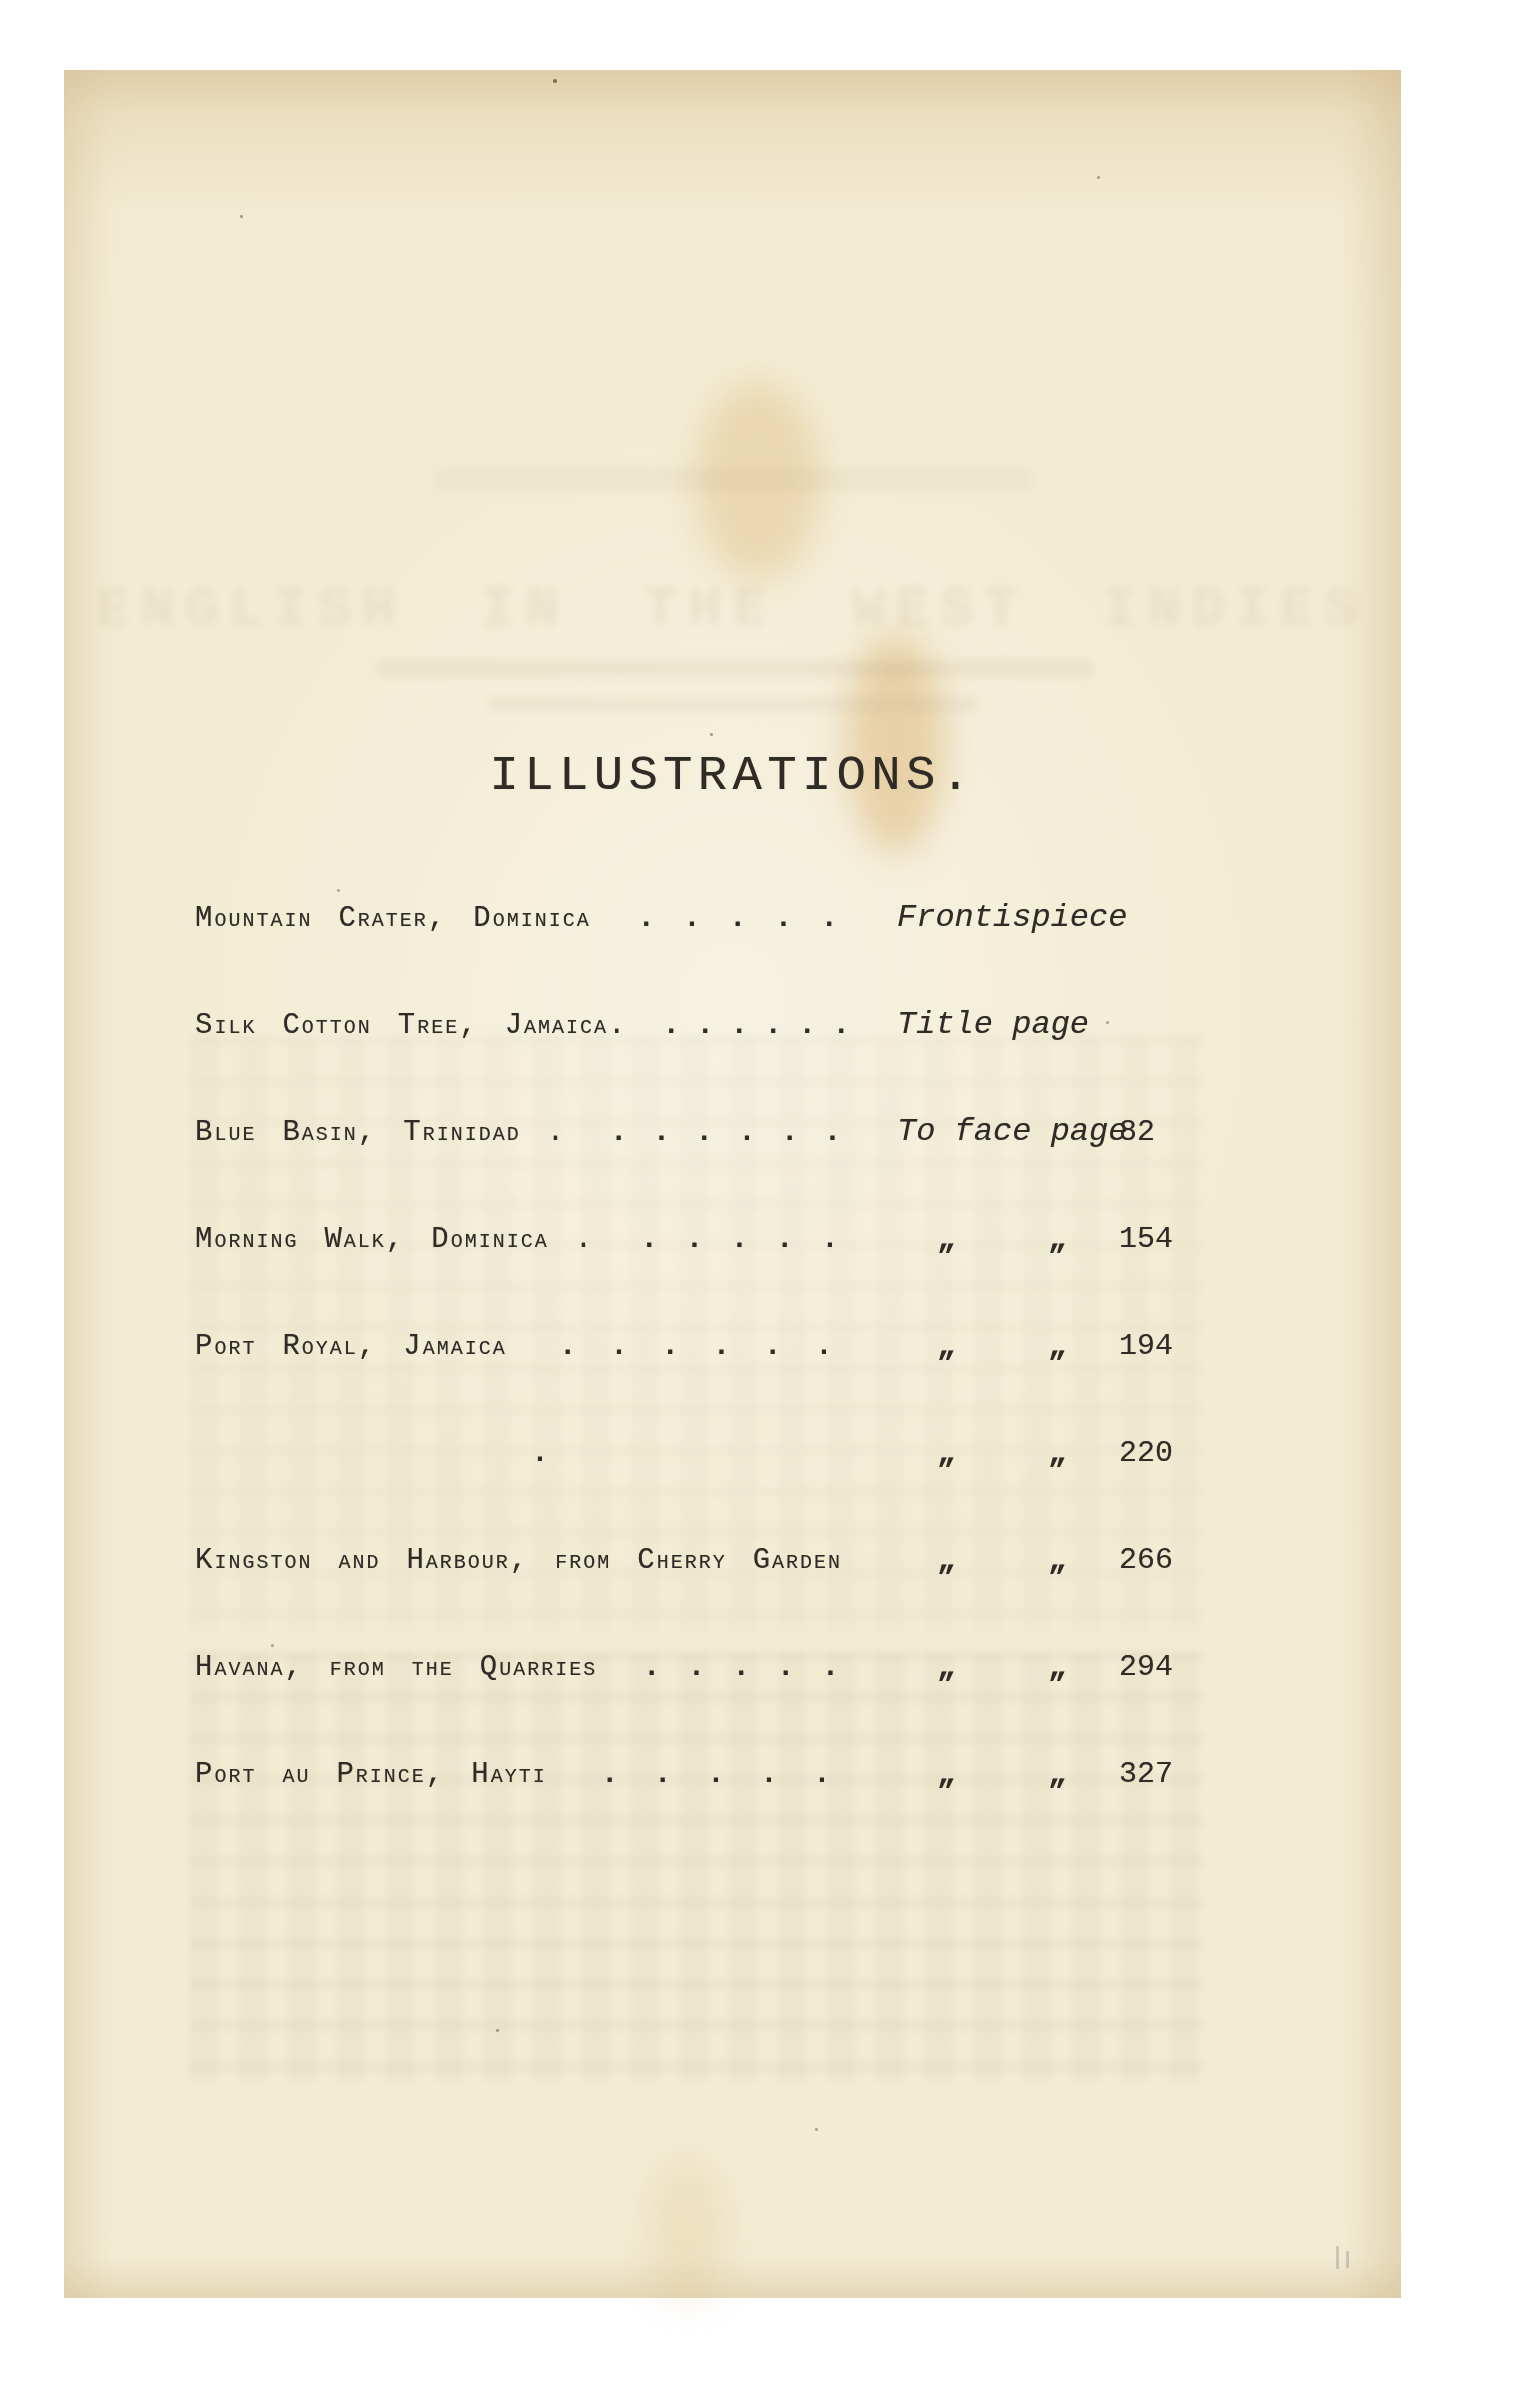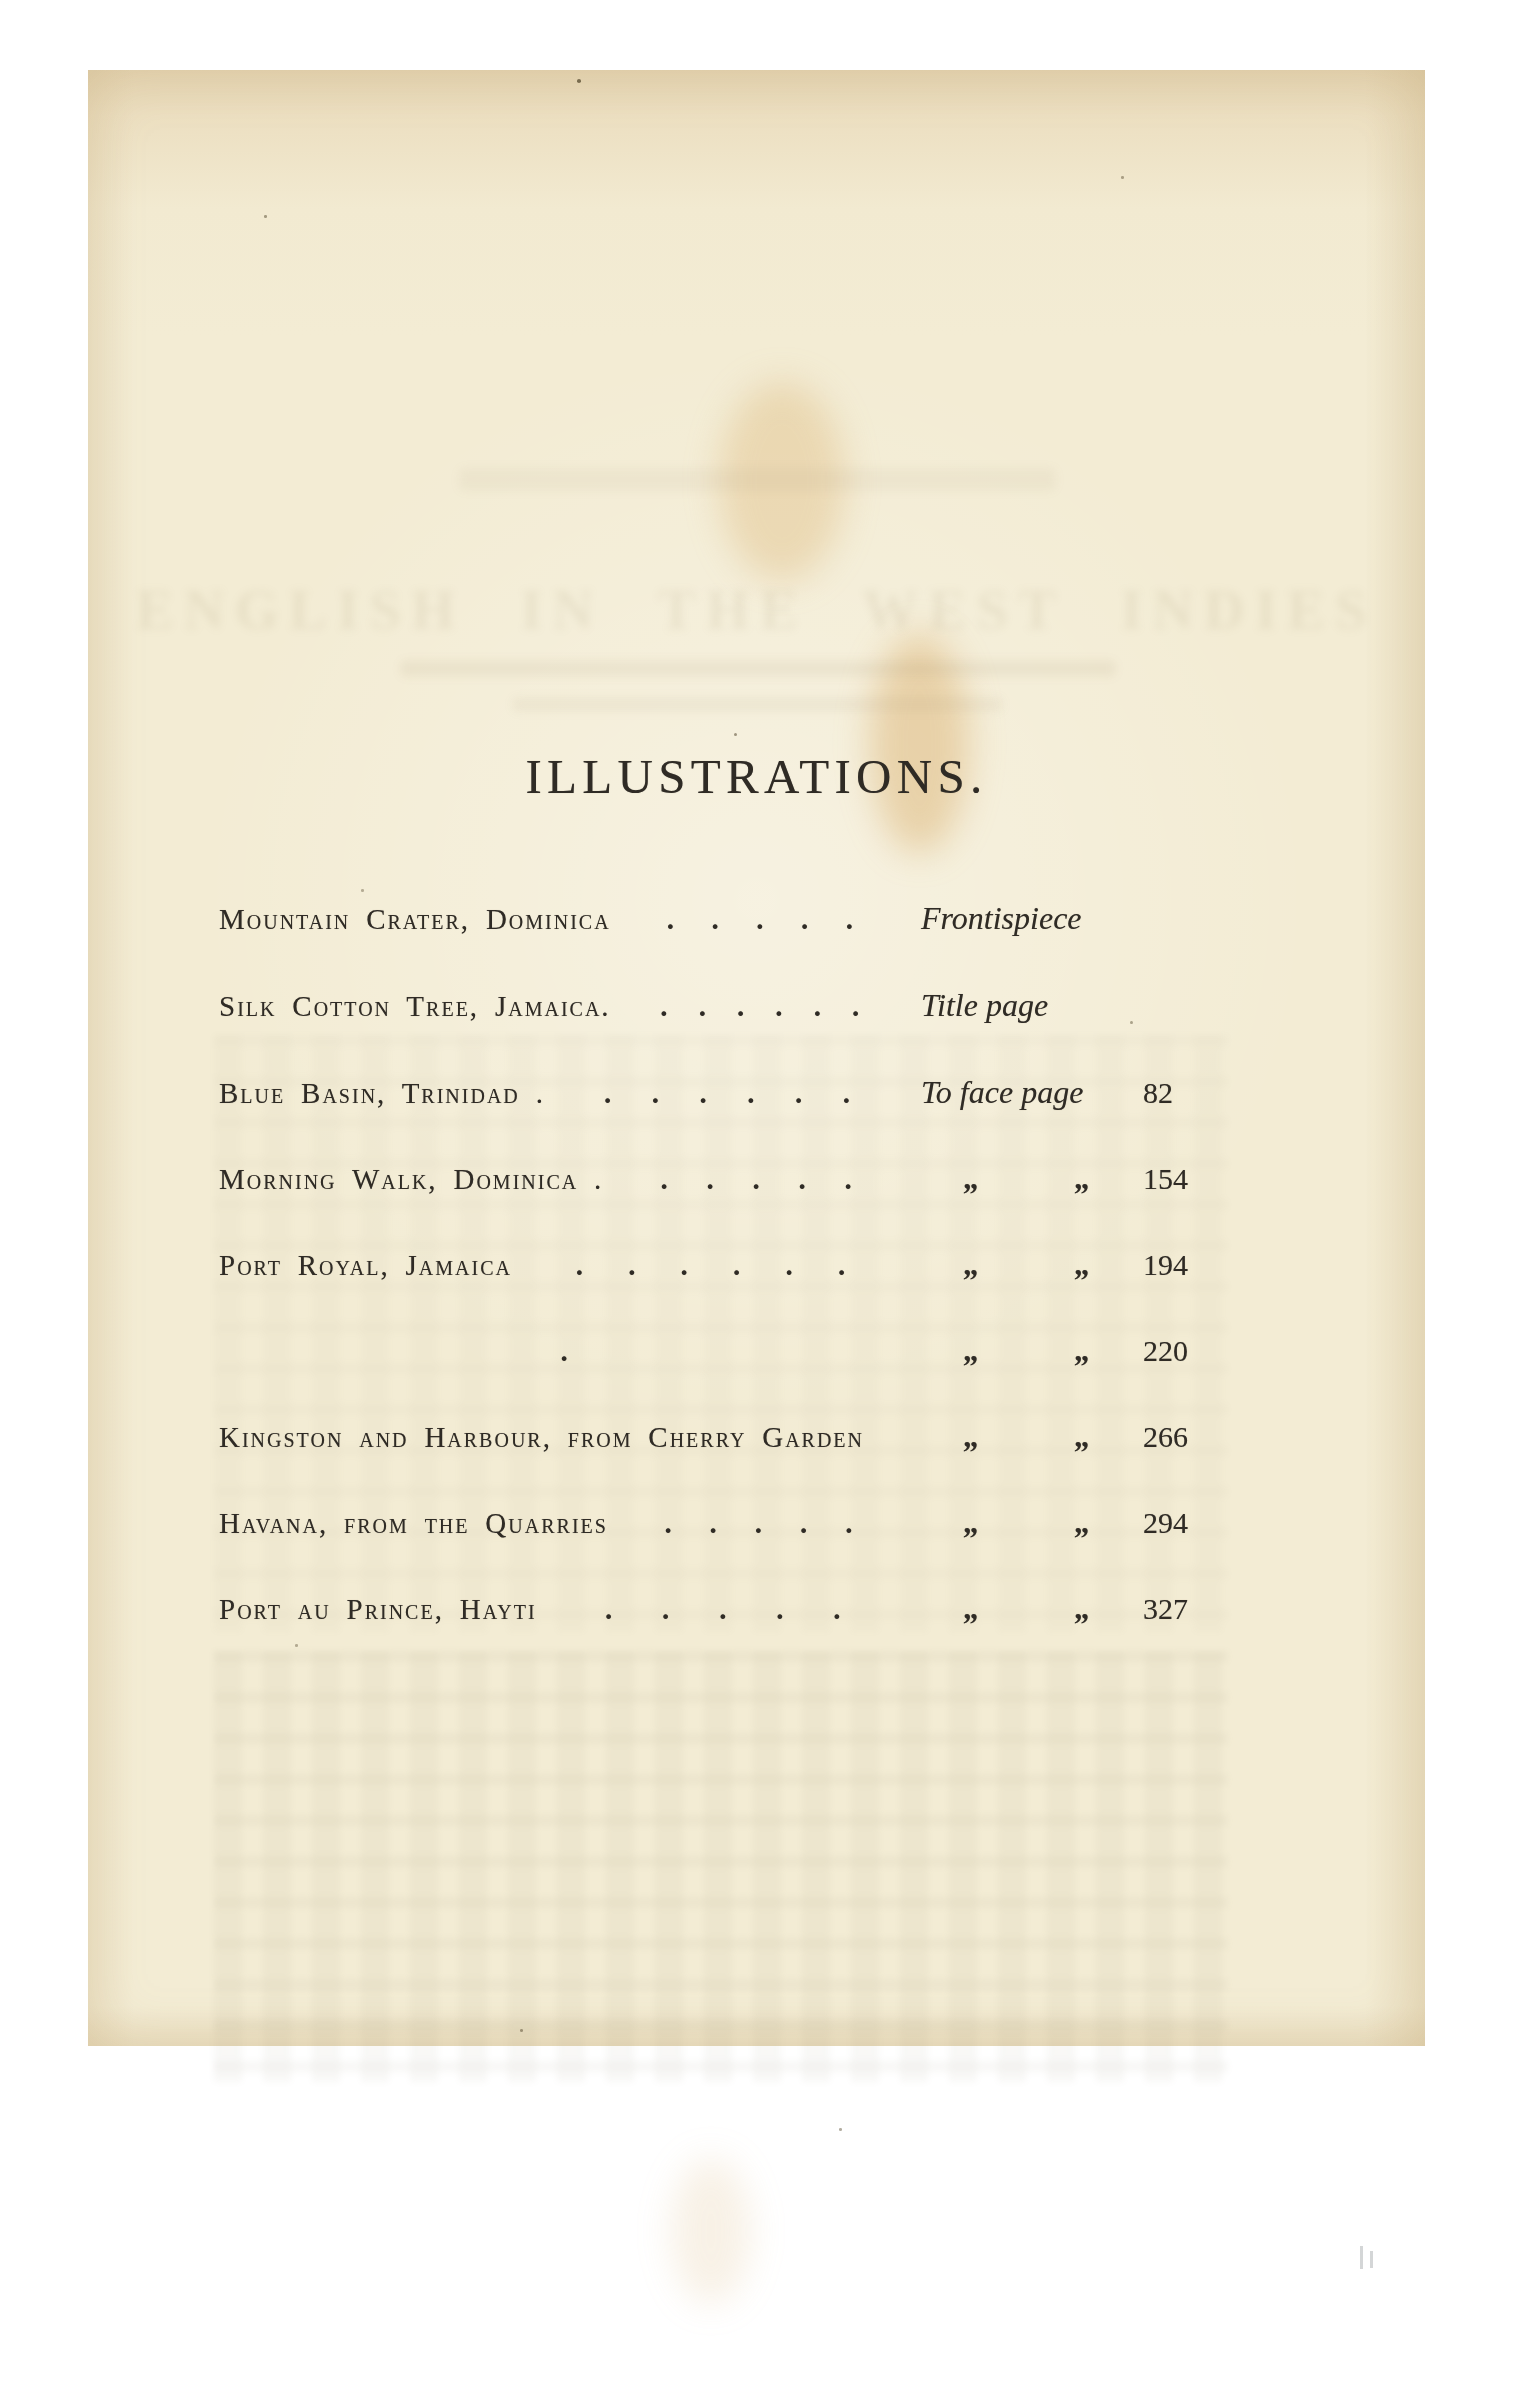--- a/index.html
+++ b/index.html
@@ -3,29 +3,30 @@
 <meta charset="utf-8">
 <style>
   html,body{margin:0;padding:0;}
   body{
     width:1514px;height:2401px;position:relative;background:#ffffff;overflow:hidden;
     font-family:"Liberation Serif","DejaVu Serif",serif;
   }
   .canvas{position:absolute;inset:0;}
   
   .page{
-    position:absolute;left:88px;top:70px;width:1337px;height:1976px;
+    position:absolute;left:64px;top:70px;width:1337px;height:2228px;
     background:
       radial-gradient(ellipse 60% 40% at 50% 42%, rgba(255,255,255,0.30), rgba(255,255,255,0) 70%),
       linear-gradient(90deg, rgba(216,196,156,0.30) 0px, rgba(216,196,156,0.0) 46px),
       linear-gradient(270deg, rgba(210,188,144,0.35) 0px, rgba(210,188,144,0.0) 60px),
       linear-gradient(0deg, rgba(214,192,150,0.35) 0px, rgba(214,192,150,0.0) 40px),
       linear-gradient(180deg, #e3d2af 0px, #ecdfc1 46px, #f2ead1 139px, #f3ecd4 265px);
     background-color:#f3ecd4;
     box-shadow: inset 0 0 60px rgba(190,160,110,0.18);
+    font-family: Liberation Mono, monospace;
   }
   
   .stain{position:absolute;border-radius:50%;filter:blur(17px);}
   .stain-a{left:631px;top:312px;width:126px;height:199px;background:rgba(216,170,96,0.30);}
   .stain-b{left:782px;top:564px;width:99px;height:219px;background:rgba(208,152,70,0.34);}
   .stain-c{left:583px;top:2088px;width:80px;height:146px;background:rgba(210,170,100,0.16);}
   
   .ghost-title{
     position:absolute;left:0;right:0;top:508px;text-align:center;
     font-size:56px;letter-spacing:10.6px;word-spacing:30.5px;font-weight:bold;
@@ -53,21 +54,21 @@
     font-size:49px;letter-spacing:5.3px;color:#2f2b25;
     text-shadow:0 0 0.7px rgba(47,43,37,0.45);
   }
   .entries{position:absolute;left:131px;top:833px;width:980px;color:#2f2b25;}
   .row{
     display:grid;grid-template-columns:1fr 99px 99px 56px;
     align-items:baseline;line-height:30px;
     text-shadow:0 0 0.7px rgba(47,43,37,0.40);
     gap:12px;
   }
-  .row + .row{margin-top:56px;}
+  .row + .row{margin-top:76px;}
   .cellA{display:flex;align-items:baseline;min-width:0;}
   .label{
     font-variant:small-caps;font-size:29px;letter-spacing:2px;word-spacing:6.6px;white-space:nowrap;
   }
   .dots{flex:1;display:flex;justify-content:space-evenly;align-items:baseline;padding:0 18.6px;}
   .dot{font-size:29px;font-weight:bold;}
   .ref{font-style:italic;font-size:32px;white-space:nowrap;}
   .ref-full{grid-column:2/5;}
   .ref-mid{grid-column:2/4;padding-right:17px;}
   .ditto{text-align:center;font-size:30.5px;font-weight:bold;line-height:30px;}

